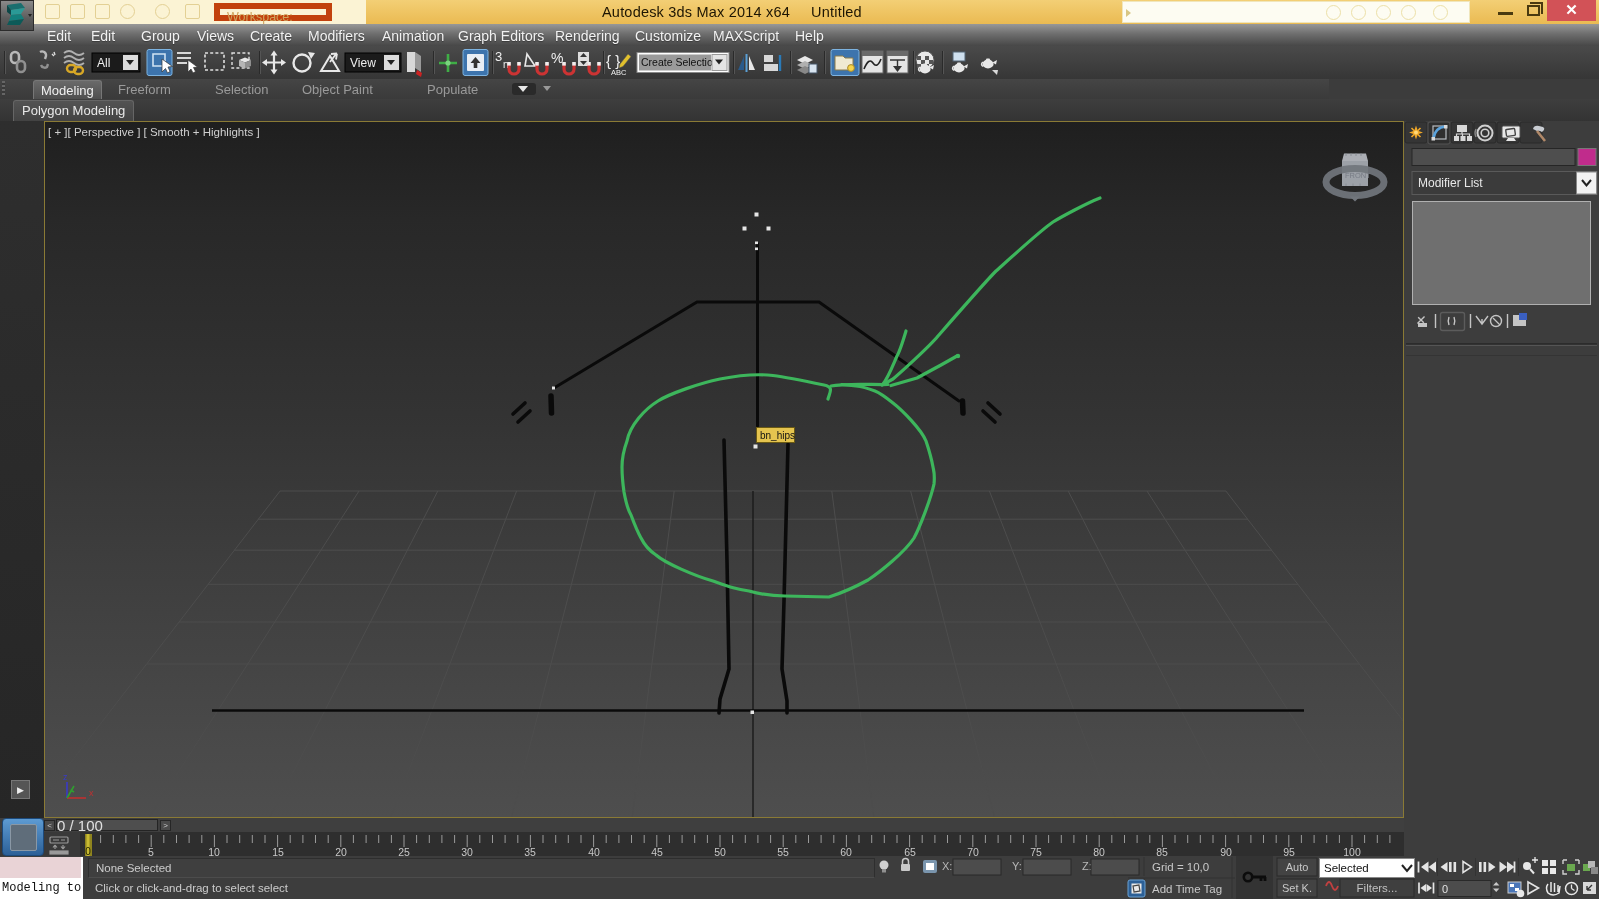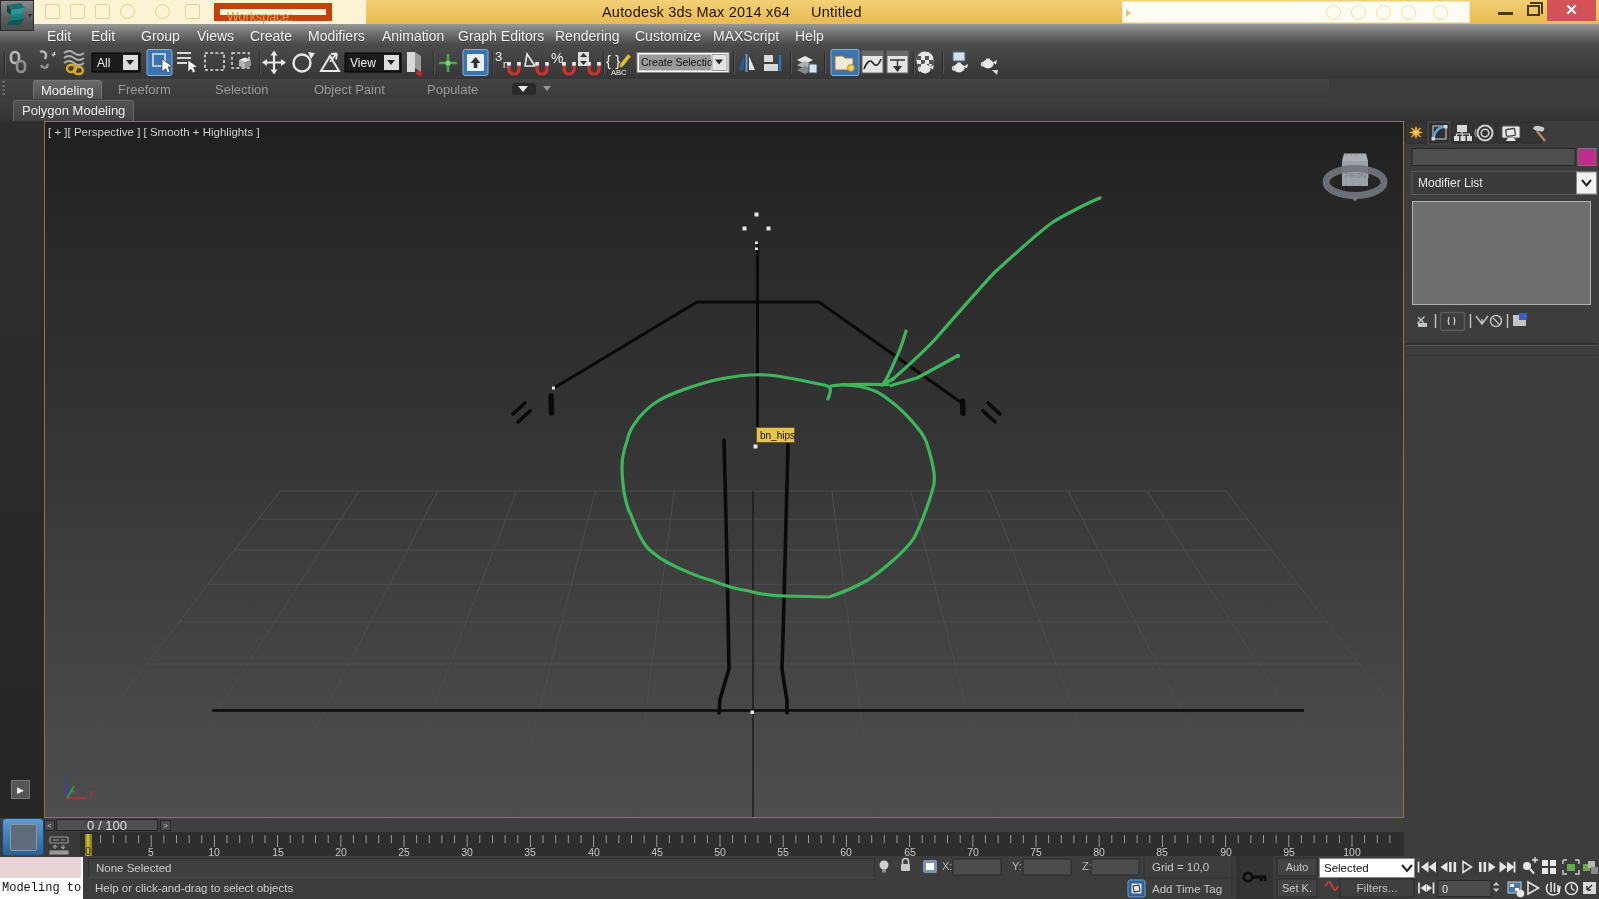--- a/index.html
+++ b/index.html
@@ -255,21 +255,21 @@
         </g>
 
 <use href="#teapot" x="980" y="9"></use>
 <path d="M992 24 l6 0 -1 5 z" fill="#d8d8d8"></path>
 </svg></div>
 <div id="ribbon">
       <span style="position:absolute;left:2px;top:2px;width:3px;height:16px;background:repeating-linear-gradient(#666 0 2px,#3a3a3a 2px 4px)"></span>
 <span class="tab sel" style="left:33px">Modeling</span>
 <span class="tab" style="left:111px">Freeform</span>
 <span class="tab" style="left:208px">Selection</span>
-<span class="tab" style="left:307px">Object Paint</span>
+<span class="tab" style="left:295px">Object Paint</span>
 <span class="tab" style="left:420px">Populate</span>
 <span style="position:absolute;left:512px;top:4px;width:24px;height:12px;background:#2a2a2a;border-radius:3px"></span>
 <span style="position:absolute;left:518px;top:7px;width:0;height:0;border-left:5px solid transparent;border-right:5px solid transparent;border-top:6px solid #e8e8e8"></span>
 <span style="position:absolute;left:543px;top:7px;width:0;height:0;border-left:4px solid transparent;border-right:4px solid transparent;border-top:5px solid #999"></span>
 </div>
 <div id="polyrow">
       <div id="polytab">Polygon Modeling</div>
     </div>
 <div id="leftstrip">
       <div id="lsbtn">▶</div>
@@ -435,21 +435,21 @@
 <rect x="109" y="194" width="13" height="11" fill="#c4c4c4" stroke="none"></rect>
           <rect x="115" y="192" width="8" height="7" fill="#3a5fc0" stroke="none"></rect>
 </g>
 
 <rect x="2" y="222" width="191" height="1.6" fill="#2c2c2c"></rect>
         <rect x="2" y="224" width="191" height="1" fill="#555"></rect>
 <rect x="2" y="234" width="191" height="1" fill="#343434"></rect>
 </svg></div>
 <div id="timeslider">
 <div style="position:absolute;left:44px;top:2px;width:11px;height:11px;background:#4a4a4a;border:1px solid #262626;color:#ccc;font-size:8px;text-align:center;line-height:10px">&lt;</div>
-<div style="position:absolute;left:56px;top:1px;width:102px;height:12px;background:#4e4e4e;border:1px solid #242424;color:#e0e0e0;font-size:13px;text-align:center;line-height:11px">0 / 100</div>
+<div style="position:absolute;left:56px;top:1px;width:102px;height:12px;background:#4e4e4e;border:1px solid #242424;color:#e0e0e0;font-size:15px;line-height:11px">0 / 100</div>
 <div style="position:absolute;left:160px;top:2px;width:11px;height:11px;background:#4a4a4a;border:1px solid #262626;color:#ccc;font-size:8px;text-align:center;line-height:10px">&gt;</div>
 </div>
 <div id="bluebtn">
       <div></div>
     </div>
 <div id="trackbar">
       <svg width="1404" height="24" viewBox="0 0 1404 24" style="position:absolute;left:0;top:0">
         <rect x="80" y="0" width="1324" height="24" fill="#2e2e2e"></rect>
         <path d="M100.6 3 V11 M113.3 3 V11 M125.9 3 V11 M138.6 3 V11 M151.2 3 V15 M163.8 3 V11 M176.5 3 V11 M189.1 3 V11 M201.8 3 V11 M214.4 3 V15 M227.0 3 V11 M239.7 3 V11 M252.3 3 V11 M265.0 3 V11 M277.6 3 V15 M290.2 3 V11 M302.9 3 V11 M315.5 3 V11 M328.2 3 V11 M340.8 3 V15 M353.4 3 V11 M366.1 3 V11 M378.7 3 V11 M391.4 3 V11 M404.0 3 V15 M416.6 3 V11 M429.3 3 V11 M441.9 3 V11 M454.6 3 V11 M467.2 3 V15 M479.8 3 V11 M492.5 3 V11 M505.1 3 V11 M517.8 3 V11 M530.4 3 V15 M543.0 3 V11 M555.7 3 V11 M568.3 3 V11 M581.0 3 V11 M593.6 3 V15 M606.2 3 V11 M618.9 3 V11 M631.5 3 V11 M644.2 3 V11 M656.8 3 V15 M669.4 3 V11 M682.1 3 V11 M694.7 3 V11 M707.4 3 V11 M720.0 3 V15 M732.6 3 V11 M745.3 3 V11 M757.9 3 V11 M770.6 3 V11 M783.2 3 V15 M795.8 3 V11 M808.5 3 V11 M821.1 3 V11 M833.8 3 V11 M846.4 3 V15 M859.0 3 V11 M871.7 3 V11 M884.3 3 V11 M897.0 3 V11 M909.6 3 V15 M922.2 3 V11 M934.9 3 V11 M947.5 3 V11 M960.2 3 V11 M972.8 3 V15 M985.4 3 V11 M998.1 3 V11 M1010.7 3 V11 M1023.4 3 V11 M1036.0 3 V15 M1048.6 3 V11 M1061.3 3 V11 M1073.9 3 V11 M1086.6 3 V11 M1099.2 3 V15 M1111.8 3 V11 M1124.5 3 V11 M1137.1 3 V11 M1149.8 3 V11 M1162.4 3 V15 M1175.0 3 V11 M1187.7 3 V11 M1200.3 3 V11 M1213.0 3 V11 M1225.6 3 V15 M1238.2 3 V11 M1250.9 3 V11 M1263.5 3 V11 M1276.2 3 V11 M1288.8 3 V15 M1301.4 3 V11 M1314.1 3 V11 M1326.7 3 V11 M1339.4 3 V11 M1352.0 3 V15 M1364.6 3 V11 M1377.3 3 V11 M1389.9 3 V11" stroke="#9a9a9a" stroke-width="1"></path>
         <text x="151" y="24" text-anchor="middle" font-size="10.5" fill="#c8c8c8" font-family="Liberation Sans">5</text>
@@ -479,21 +479,21 @@
           <rect x="50" y="5" width="18" height="6" rx="1"></rect>
           <path d="M53 8 h6 M61 8 h4 M55 13 l0 4 M55 13 l-2 2.5 M55 13 l2 2.5 M63 17 l0 -4 M63 17 l-2 -2.5 M63 17 l2 -2.5"></path>
           <rect x="50" y="19" width="18" height="3" fill="#9a9a9a"></rect>
         </g>
       </svg>
     </div>
 <div id="statusbar">
 <div id="listener-pink"></div>
 <div id="listener-white">Modeling to</div>
 <div id="nonesel">None Selected</div>
-<div id="prompt">Help or click-and-drag to select objects</div>
+<div id="prompt">Click or click-and-drag to select select</div>
 <svg width="360" height="43" viewBox="0 0 360 43" style="position:absolute;left:876px;top:0">
 
 <g transform="translate(0,0)">
 <circle cx="8" cy="9" r="4.5" fill="#d0d0d0"></circle>
           <rect x="6" y="13" width="4" height="3.5" fill="#909090"></rect>
 <rect x="25" y="8" width="9" height="7" rx="1" fill="#c8c8c8"></rect>
           <path d="M26.5 8 v-2.5 a3 3 0 0 1 6 0 V8" fill="none" stroke="#c8c8c8" stroke-width="1.5"></path>
 <g transform="translate(47,4)">
             <rect x="0" y="0" width="14" height="13" rx="2" fill="#7a95ad"></rect>
             <rect x="3" y="3" width="8" height="7" fill="#fff"></rect>

